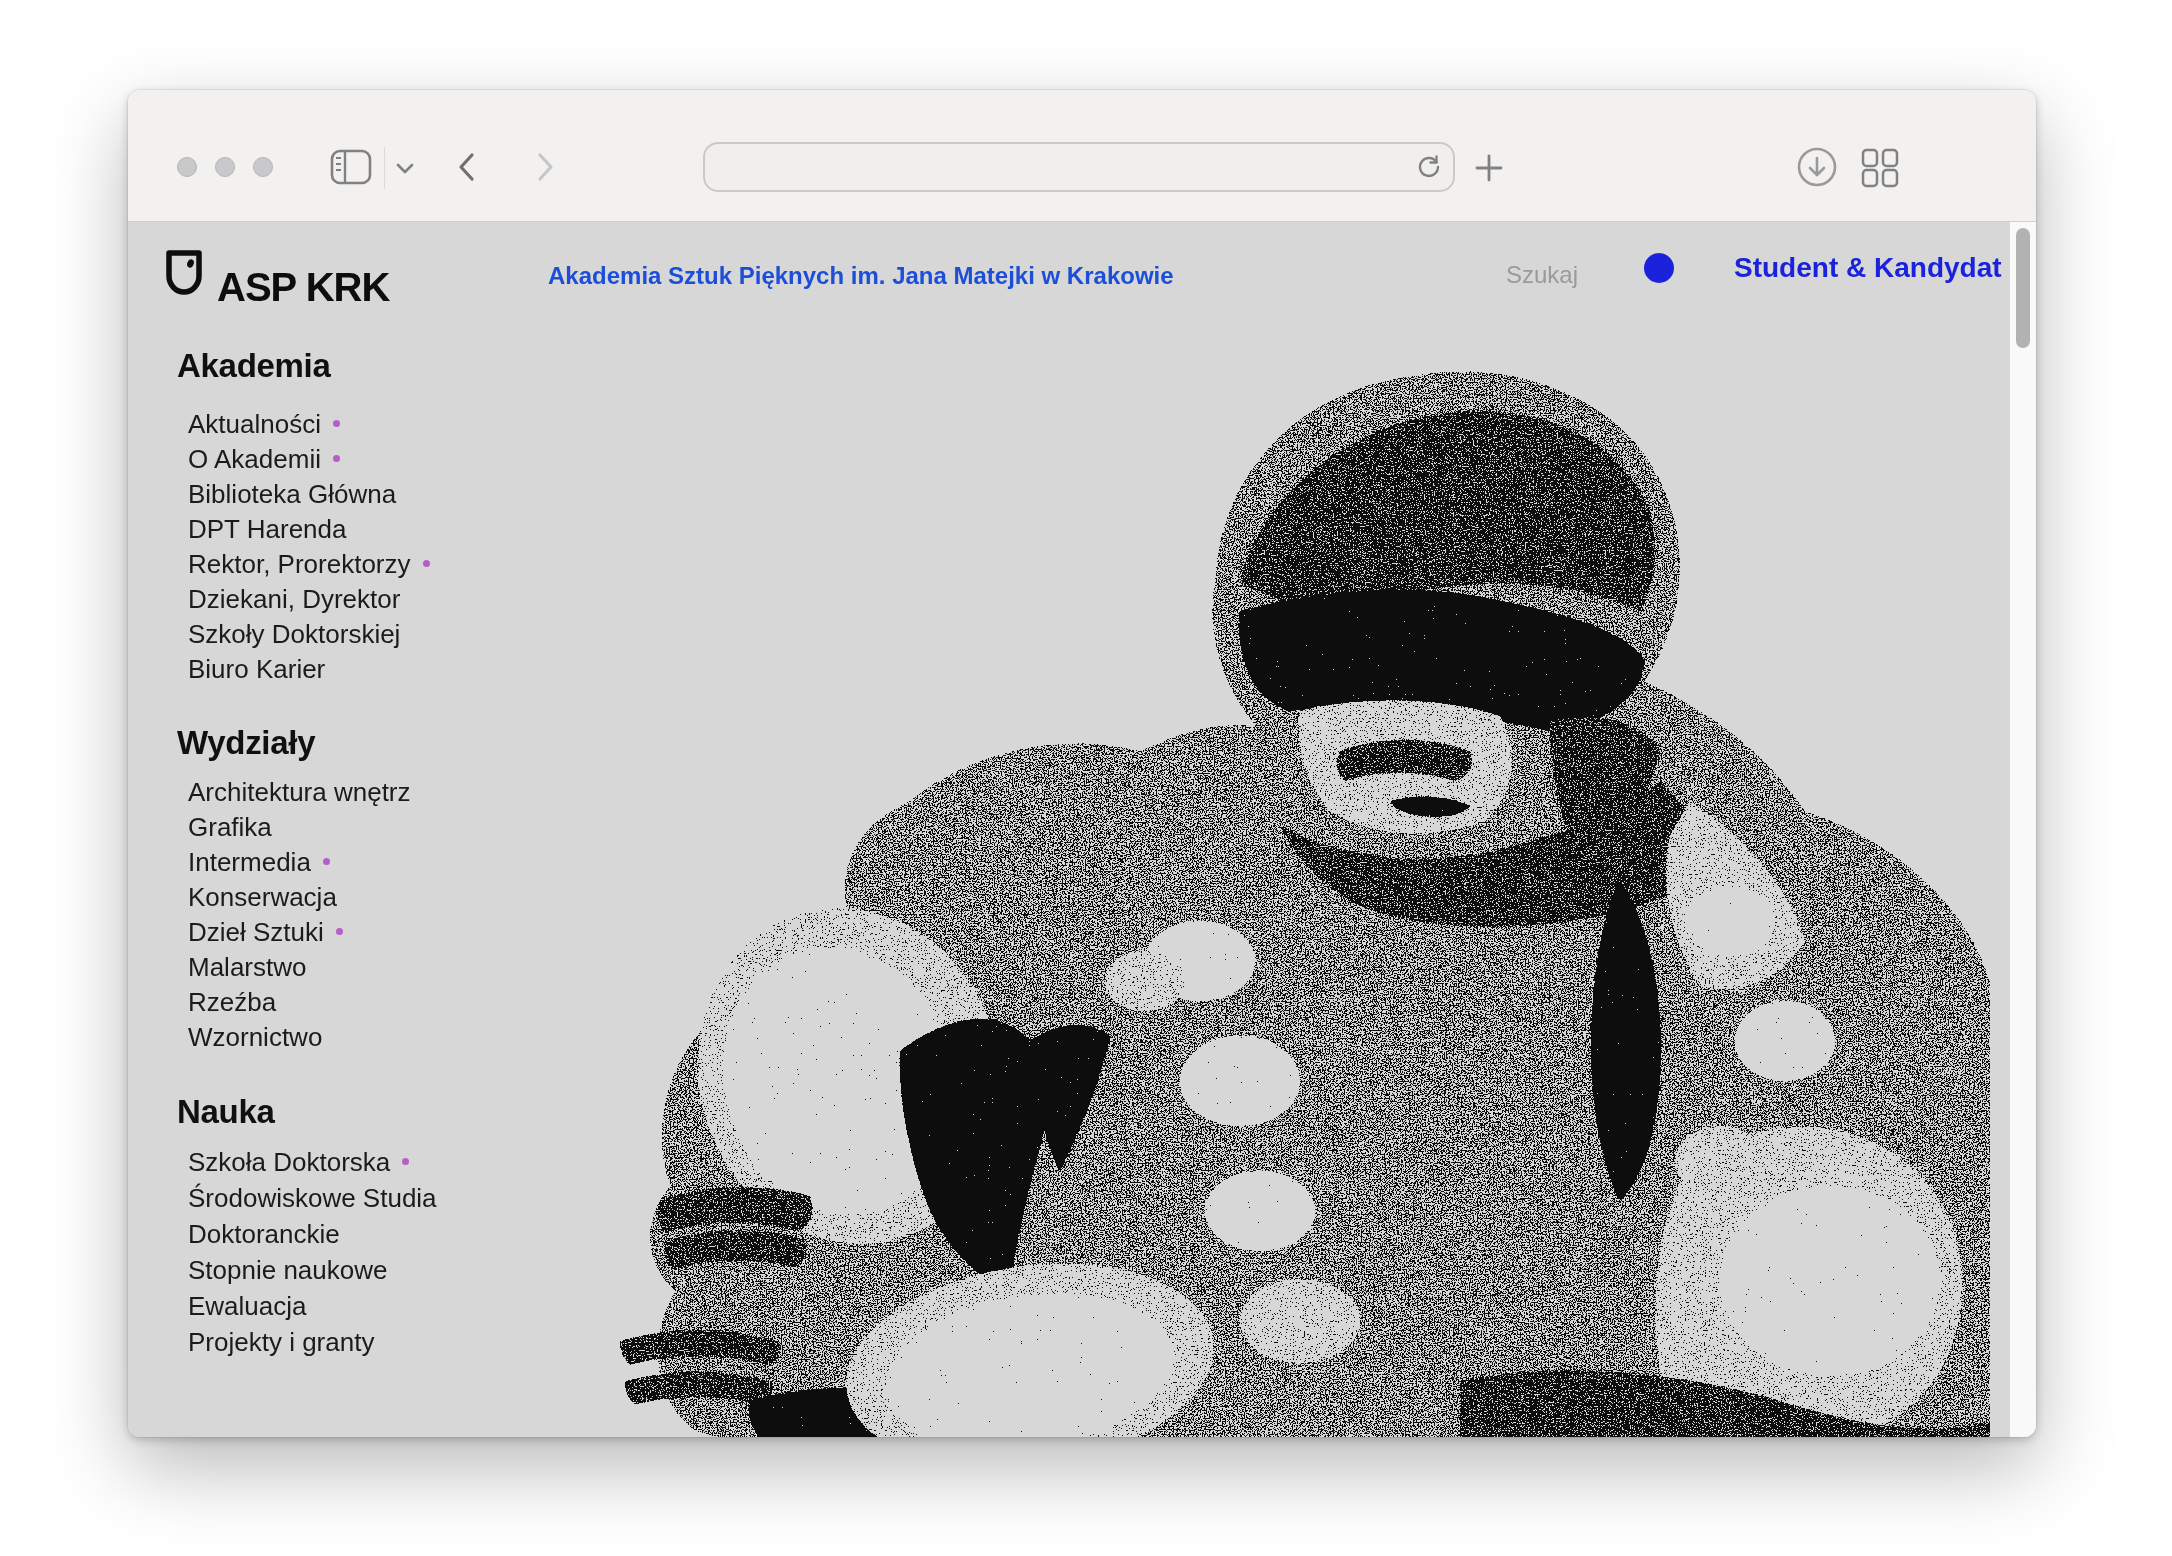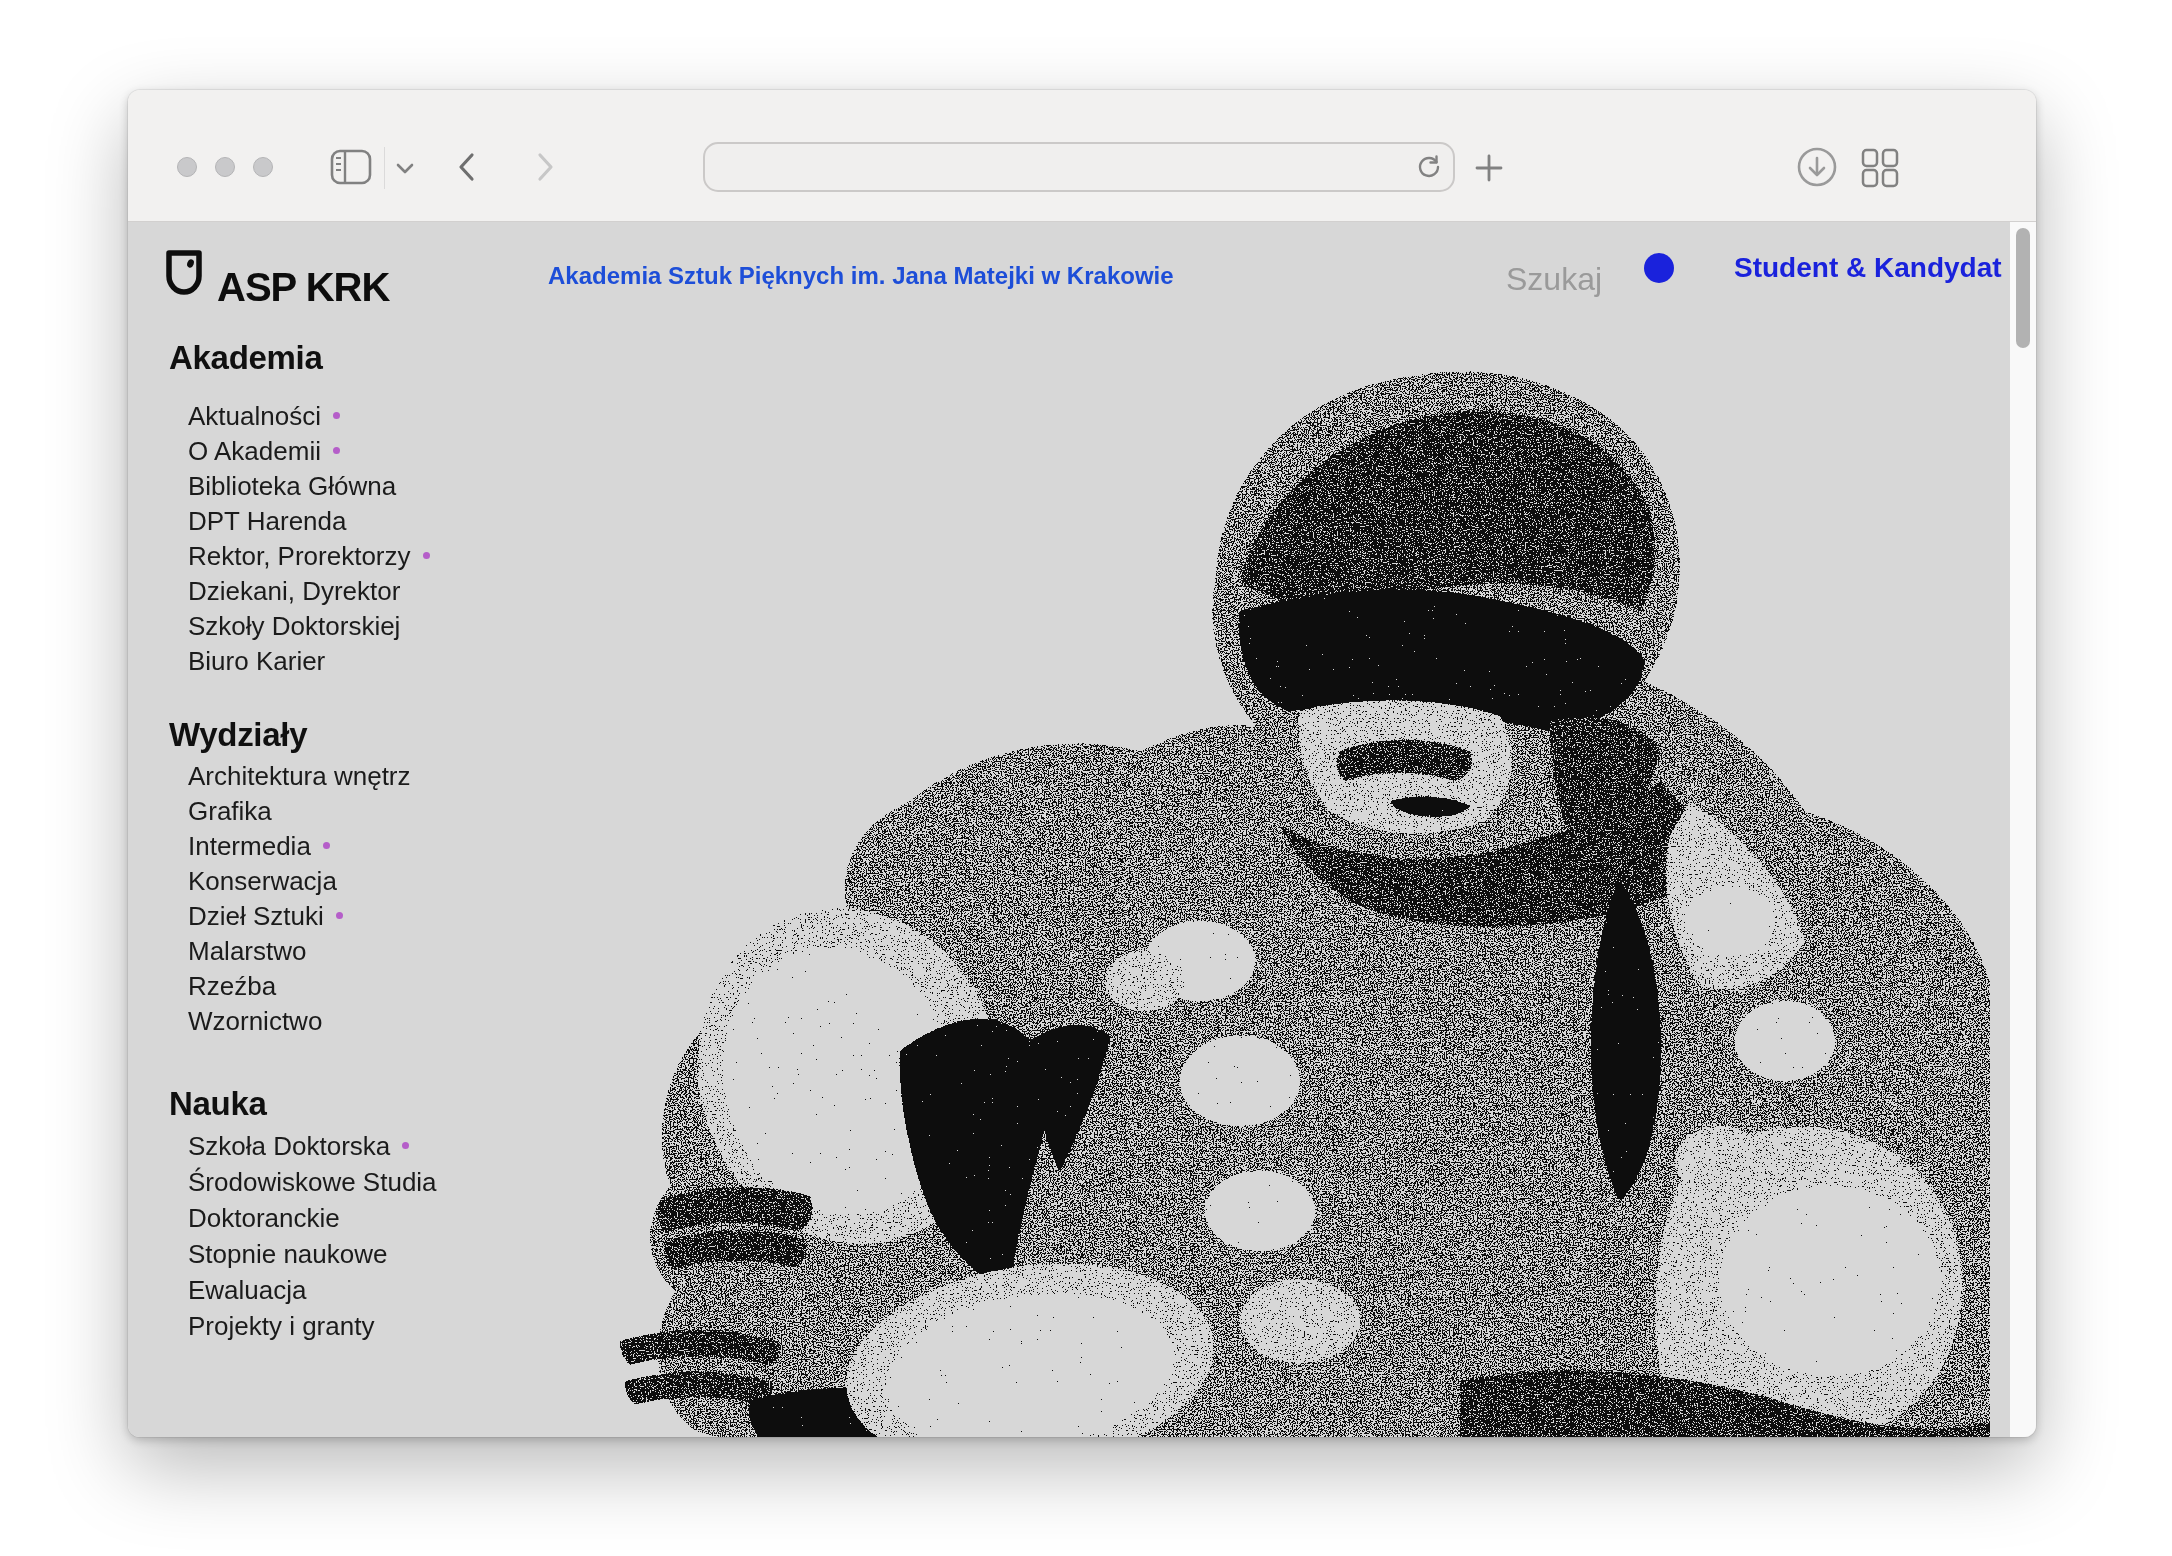--- a/index.html
+++ b/index.html
@@ -31,32 +31,32 @@
   
   .content{position:absolute;left:0;top:132px;width:1908px;height:1215px;background:#d7d7d7;overflow:hidden;}
   .statue{position:absolute;left:472px;top:59px;width:1390px;height:1157px;pointer-events:none;}
   .scroll-track{position:absolute;right:0;top:0;width:26px;height:100%;background:#f9f9f9;}
   .scroll-thumb{position:absolute;left:6px;top:6px;width:14px;height:120px;border-radius:7px;background:#b2b2b2;}
   
   .site-logo{position:absolute;left:37px;top:27px;height:52px;display:flex;align-items:center;cursor:pointer;}
   .logo-shield{width:38px;height:50px;margin-right:14px;}
   .logo-text{font-size:40px;font-weight:700;letter-spacing:-1px;color:#0d0d0d;white-space:nowrap;margin-top:24px;}
   .site-title{position:absolute;left:420px;top:40px;font-size:24px;font-weight:700;color:#1d4ed8;white-space:nowrap;}
-  .search-link{position:absolute;left:1378px;top:39px;font-size:32px;font-weight:500;color:#9a9a9a;cursor:pointer;}
+  .search-link{position:absolute;left:1378px;top:39px;font-size:24px;font-weight:500;color:#9a9a9a;cursor:pointer;}
   .student-link{position:absolute;left:1516px;top:30px;display:flex;align-items:center;cursor:pointer;gap:44px;}
   .student-dot{width:30px;height:30px;border-radius:50%;background:#1a22dc;margin-right:16px;flex:none;}
   .student-label{font-size:28px;font-weight:700;color:#1a22dc;white-space:nowrap;}
   
   nav{position:absolute;left:0;top:0;width:460px;height:100%;}
   .nav-section{position:absolute;left:37px;}
   .nav-section:nth-of-type(1){top:112px}
   .nav-section:nth-of-type(2){top:489px}
   .nav-section:nth-of-type(3){top:858px}
   .nav-section:nth-of-type(4){top:1149px}
-  .nav-section h2{margin:4px;font-size:33px;line-height:40px;font-weight:700;color:#101010;letter-spacing:-.3px;cursor:pointer;}
+  .nav-section h2{margin:12px;font-size:33px;line-height:40px;font-weight:700;color:#101010;letter-spacing:-.3px;cursor:pointer;}
   .nav-section ul{margin:0;padding:0 0 0 23px;list-style:none;}
   .nav-section:nth-of-type(1) ul{margin-top:21px}
   .nav-section:nth-of-type(3) ul li{line-height:36px}
   .nav-section:nth-of-type(4) ul{margin-top:9px}
   .nav-section li{font-size:26px;line-height:35px;font-weight:500;color:#1b1b1b;white-space:nowrap;cursor:pointer;}
   .new-dot{display:inline-block;width:7px;height:7px;border-radius:50%;background:#b55ec9;margin-left:12px;vertical-align:6px;}
 </style>
 </head>
 <body>
 

